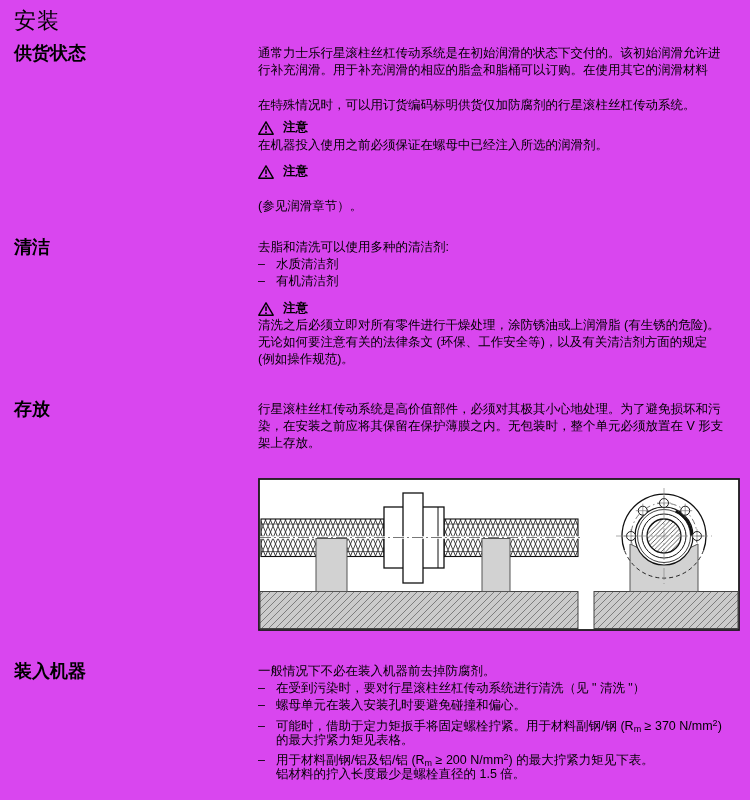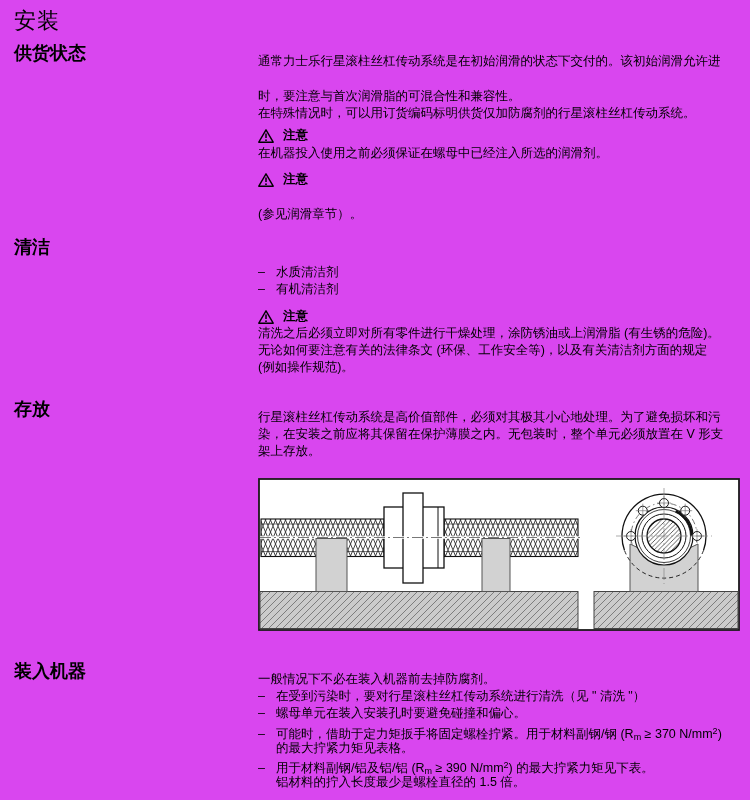--- a/index.html
+++ b/index.html
@@ -1,20 +1,20 @@
 <!DOCTYPE html>
 <html><head>
 <meta charset="utf-8">
 <style>
   html,body{margin:0;padding:0;background:#fff;}
   .page{position:relative;width:750px;height:800px;background:#d946ef;overflow:hidden;
         font-family:"Liberation Sans","DejaVu Sans",sans-serif;color:#000;}
   .h1{position:absolute;left:14px;top:6px;font-size:22px;font-weight:500;letter-spacing:1px;white-space:nowrap;}
   .lbl{position:absolute;left:14px;font-size:18px;font-weight:bold;white-space:nowrap;line-height:17px;}
-  .t{position:absolute;left:258px;font-size:12.5px;line-height:17px;height:17px;white-space:nowrap;margin-top:8px;}
+  .t{position:absolute;left:258px;font-size:12.5px;line-height:17px;height:17px;white-space:nowrap;}
   .t .d{display:inline-block;width:18px;}
   .cont{left:276px;}
   .nh{display:flex;align-items:center;gap:9px;font-weight:bold;}
   .nh svg{display:block;}
   sub{font-size:9px;vertical-align:-2px;}
   sup{font-size:9px;vertical-align:4px;}
   .fig{position:absolute;left:258px;top:478px;width:482px;height:153px;}
 </style>
 </head>
 <body>
@@ -22,21 +22,21 @@
 <div class="page">
 
   <div class="h1">安装</div>
 
   <div class="lbl" style="top:45px">供货状态</div>
   <div class="lbl" style="top:239px">清洁</div>
   <div class="lbl" style="top:401px">存放</div>
   <div class="lbl" style="top:663px">装入机器</div>
 
   <div class="t" style="top:45px">通常力士乐行星滚柱丝杠传动系统是在初始润滑的状态下交付的。该初始润滑允许进</div>
-  <div class="t" style="top:80px">时，要注意与首次润滑脂的可混合性和兼容性。</div>
+  <div class="t" style="top:62px">行补充润滑。用于补充润滑的相应的脂盒和脂桶可以订购。在使用其它的润滑材料</div>
   <div class="t" style="top:97px">在特殊情况时，可以用订货编码标明供货仅加防腐剂的行星滚柱丝杠传动系统。</div>
 
   <div class="t nh" style="top:119px">
     <svg width="16" height="14" viewBox="0 0 16 14">
       <path d="M8 0.8 L15.2 13.2 L0.8 13.2 Z" fill="none" stroke="#000" stroke-width="1.4" stroke-linejoin="round"></path>
       <line x1="8" y1="4.6" x2="8" y2="9" stroke="#000" stroke-width="1.5"></line>
       <circle cx="8" cy="11.2" r="0.9" fill="#000"></circle>
     </svg>
     <span>注意</span>
   </div>
@@ -45,20 +45,21 @@
   <div class="t nh" style="top:163px">
     <svg width="16" height="14" viewBox="0 0 16 14">
       <path d="M8 0.8 L15.2 13.2 L0.8 13.2 Z" fill="none" stroke="#000" stroke-width="1.4" stroke-linejoin="round"></path>
       <line x1="8" y1="4.6" x2="8" y2="9" stroke="#000" stroke-width="1.5"></line>
       <circle cx="8" cy="11.2" r="0.9" fill="#000"></circle>
     </svg>
     <span>注意</span>
   </div>
   <div class="t" style="top:198px">(参见润滑章节）。</div>
 
+  <div class="t" style="top:239px">去脂和清洗可以使用多种的清洁剂:</div>
   <div class="t" style="top:256px"><span class="d">–</span><span>水质清洁剂</span></div>
   <div class="t" style="top:273px"><span class="d">–</span><span>有机清洁剂</span></div>
   <div class="t nh" style="top:300px">
     <svg width="16" height="14" viewBox="0 0 16 14">
       <path d="M8 0.8 L15.2 13.2 L0.8 13.2 Z" fill="none" stroke="#000" stroke-width="1.4" stroke-linejoin="round"></path>
       <line x1="8" y1="4.6" x2="8" y2="9" stroke="#000" stroke-width="1.5"></line>
       <circle cx="8" cy="11.2" r="0.9" fill="#000"></circle>
     </svg>
     <span>注意</span>
   </div>
@@ -163,16 +164,16 @@
       <line x1="358" y1="58" x2="454" y2="58" stroke="#888" stroke-width="0.7" stroke-dasharray="12 3 2 3"></line>
       <line x1="406" y1="10" x2="406" y2="106" stroke="#888" stroke-width="0.7" stroke-dasharray="12 3 2 3"></line>
     </g>
   </svg>
 
   <div class="t" style="top:663px">一般情况下不必在装入机器前去掉防腐剂。</div>
   <div class="t" style="top:680px"><span class="d">–</span><span>在受到污染时，要对行星滚柱丝杠传动系统进行清洗（见 " 清洗 "）</span></div>
   <div class="t" style="top:697px"><span class="d">–</span><span>螺母单元在装入安装孔时要避免碰撞和偏心。</span></div>
   <div class="t" style="top:715px"><span class="d">–</span><span><span>可能时，借助于定力矩扳手将固定螺栓拧紧。用于材料副钢/钢 (R</span><sub>m</sub><span> ≥ 370 N/mm</span><sup>2</sup><span>)</span></span></div>
   <div class="t cont" style="top:732px">的最大拧紧力矩见表格。</div>
-  <div class="t" style="top:749px"><span class="d">–</span><span><span>用于材料副钢/铝及铝/铝 (R</span><sub>m</sub><span> ≥ 390 N/mm</span><sup>2</sup><span>) 的最大拧紧力矩见下表。</span></span></div>
+  <div class="t" style="top:749px"><span class="d">–</span><span><span>用于材料副钢/铝及铝/铝 (R</span><sub>m</sub><span> ≥ 200 N/mm</span><sup>2</sup><span>) 的最大拧紧力矩见下表。</span></span></div>
   <div class="t cont" style="top:766px">铝材料的拧入长度最少是螺栓直径的 1.5 倍。</div>
 
 </div>
 
 </body></html>

